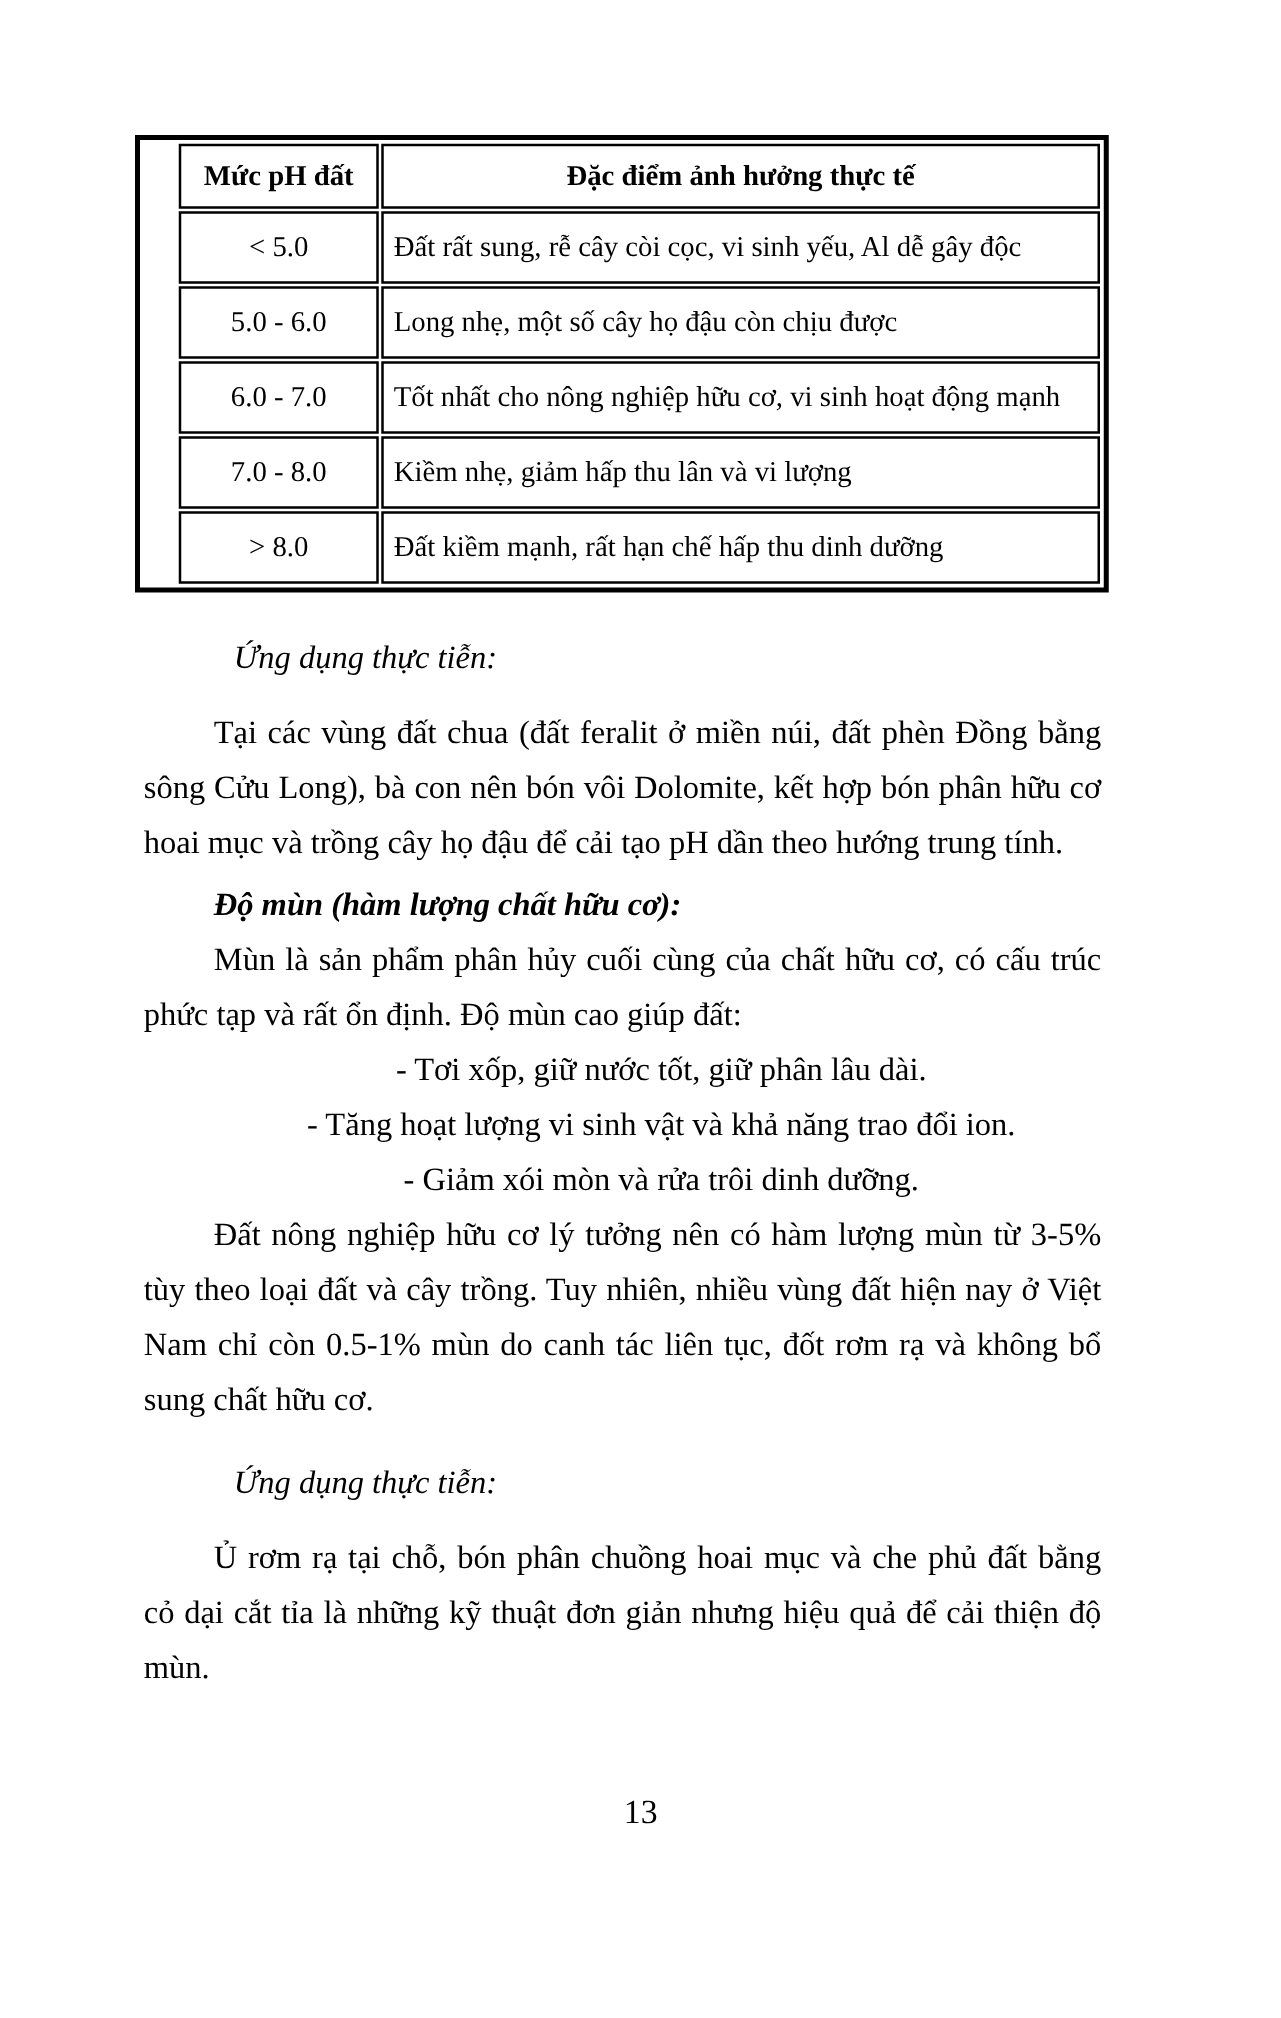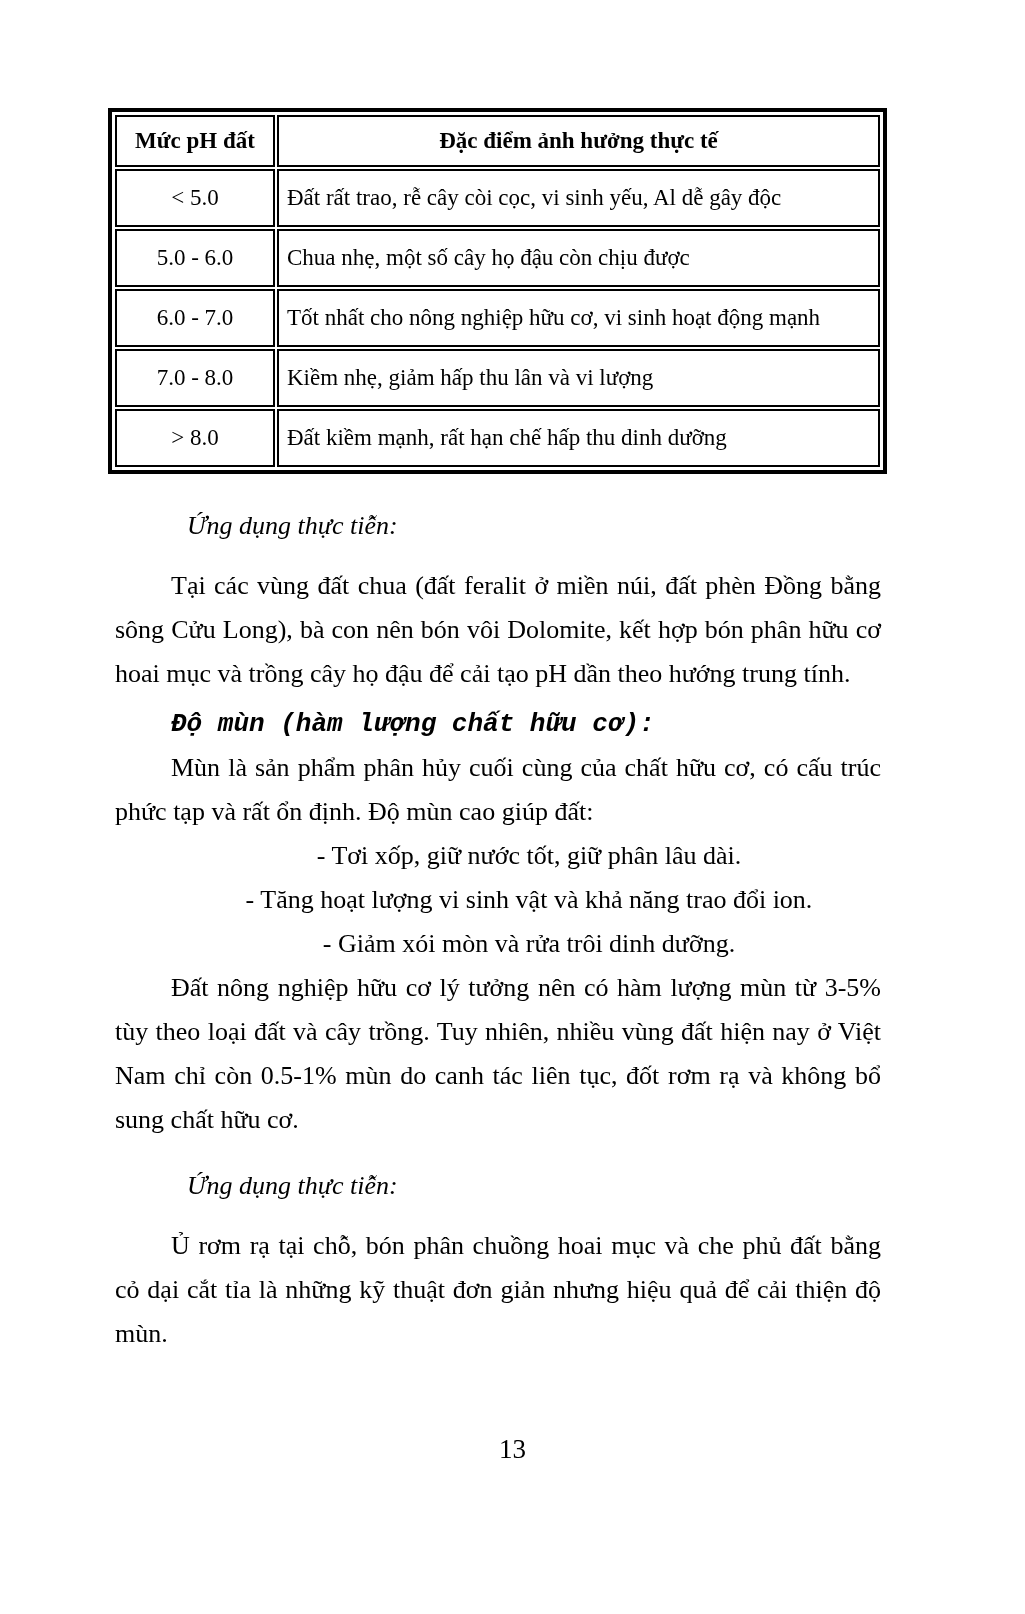--- a/index.html
+++ b/index.html
@@ -38,20 +38,21 @@
     box-sizing: border-box;
     width: 779px;
     margin-left: -7px;
     padding: 1px;
   }
   table.ph-table {
     border-collapse: separate;
     border-spacing: 2px;
     width: 100%;
     table-layout: fixed;
+    padding-left: 28px;
   }
   table.ph-table td,
   table.ph-table th {
     border: 2px solid #000;
     box-sizing: border-box;
     padding: 6px 8px;
     font-size: 23px;
     line-height: 1.25;
     vertical-align: middle;
     background: #fff;
@@ -90,21 +91,20 @@
     text-align: left;
   }
   p.heading-bold-italic {
     margin: 0;
     font-size: 26px;
     line-height: 44px;
     font-style: italic;
     font-weight: bold;
     text-indent: 56px;
     text-align: left;
-    font-family: Liberation Mono, monospace;
   }
   p.bullet {
     margin: 0;
     font-size: 26px;
     line-height: 44px;
     text-indent: 62px;
     text-align: center;
   }
   .spacer-sm { height: 14px; }
   .spacer-xs { height: 6px; }
@@ -132,25 +132,25 @@
       <table class="ph-table">
         <thead>
           <tr>
             <th class="col-ph">Mức pH đất</th>
             <th class="col-desc">Đặc điểm ảnh hưởng thực tế</th>
           </tr>
         </thead>
         <tbody>
           <tr>
             <td class="col-ph">&lt; 5.0</td>
-            <td class="col-desc">Đất rất trao, rễ cây còi cọc, vi sinh yếu, Al dễ gây độc</td>
+            <td class="col-desc">Đất rất sung, rễ cây còi cọc, vi sinh yếu, Al dễ gây độc</td>
           </tr>
           <tr>
             <td class="col-ph">5.0 - 6.0</td>
-            <td class="col-desc">Chua nhẹ, một số cây họ đậu còn chịu được</td>
+            <td class="col-desc">Long nhẹ, một số cây họ đậu còn chịu được</td>
           </tr>
           <tr>
             <td class="col-ph">6.0 - 7.0</td>
             <td class="col-desc">Tốt nhất cho nông nghiệp hữu cơ, vi sinh hoạt động mạnh</td>
           </tr>
           <tr>
             <td class="col-ph">7.0 - 8.0</td>
             <td class="col-desc">Kiềm nhẹ, giảm hấp thu lân và vi lượng</td>
           </tr>
           <tr>

